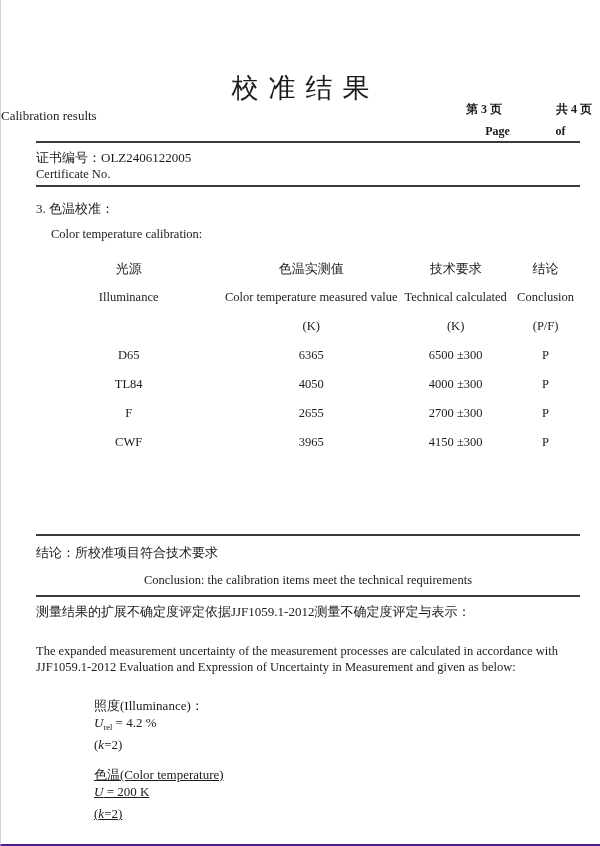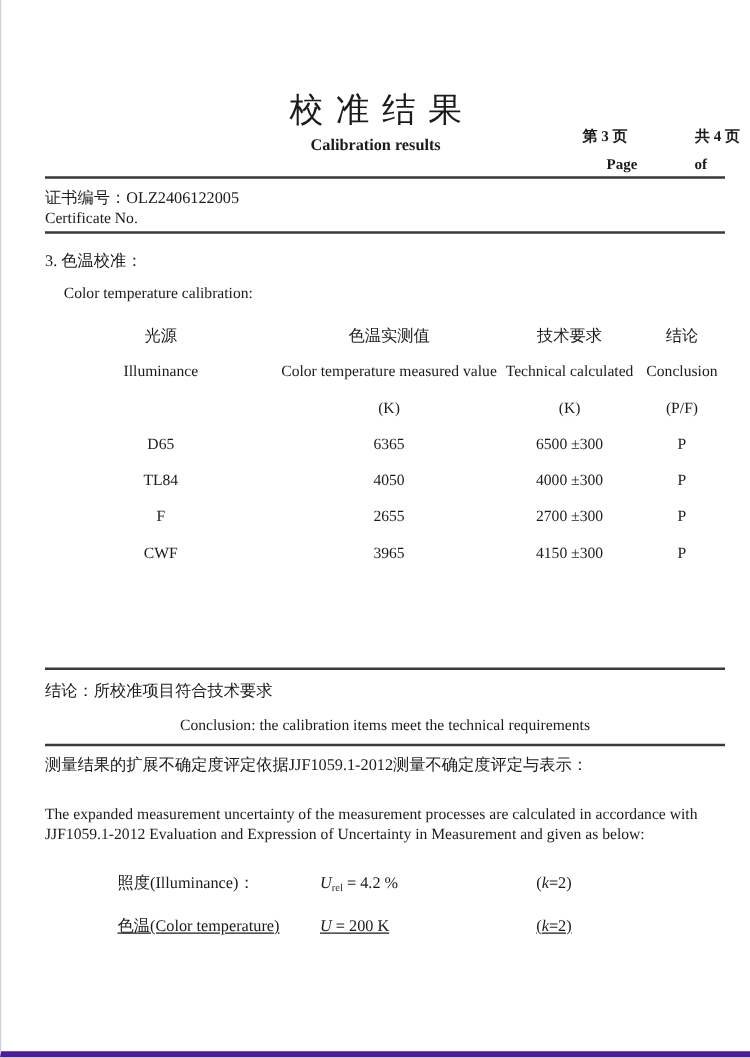--- a/index.html
+++ b/index.html
@@ -5,41 +5,40 @@
   * { margin: 0; padding: 0; box-sizing: border-box; }
   html, body { background: #ffffff; }
   .page {
     position: relative;
     width: 600px;
     height: 846px;
     background: #ffffff;
     color: #1b1b1b;
     font-family: "Liberation Serif", "DejaVu Serif", serif;
     border-left: 1px solid #ccd2da;
-    border-bottom: 5px solid #4c1d95;
+    border-bottom: 2px solid #4c1d95;
     overflow: hidden;
   }
   .content { padding: 0 20px 0 35px; }
 
   
   .title-zh {
     padding-top: 70px;
     text-align: center;
     font-size: 27px;
     line-height: 36px;
     letter-spacing: 10px;
     text-indent: 10px;
     white-space: nowrap;
   }
   .title-en {
     margin-top: 2px;
-    text-align: center;
     font-size: 13px;
     line-height: 16px;
-    font-weight: bold;
+    font-weight: normal;
   }
   .page-info {
     position: absolute;
     top: 101px;
     right: 8px;
     width: 126px;
     font-size: 12px;
     font-weight: bold;
   }
   .page-info .row1 { display: flex; justify-content: space-between; white-space: nowrap; }
@@ -78,21 +77,21 @@
   }
   table.cal tr.hdr-zh td { font-size: 13px; }
 
   .rule-3 { margin-top: 77px; }
   .concl-zh { margin-top: 8px; font-size: 13px; line-height: 17px; }
   .concl-en { margin-top: 11px; font-size: 12.5px; line-height: 16px; text-align: center; }
   .rule-4 { margin-top: 7px; }
   .stmt-zh { margin-top: 6px; font-size: 13px; line-height: 17px; }
   .para-en { margin-top: 24px; font-size: 12.5px; line-height: 15.5px; padding-right: 4px; }
 
-  .unc-row { display: flex; align-items: baseline; padding-left: 58px; font-size: 13px; line-height: 17px; }
+  .unc-row { display: flex; align-items: baseline; padding-left: 58px; font-size: 13px; line-height: 17px; flex-direction: column; }
   .unc-row-1 { margin-top: 22px; }
   .unc-row-2 { margin-top: 13px; text-decoration: underline; }
   .unc-label { width: 162px; }
   .unc-value { width: 173px; }
   .unc-value i, .unc-k i { font-family: "Liberation Serif", "DejaVu Serif", serif; }
   .unc-value sub { font-size: 8.5px; vertical-align: -3px; text-align: right; }
 </style>
 </head>
 <body>
 

